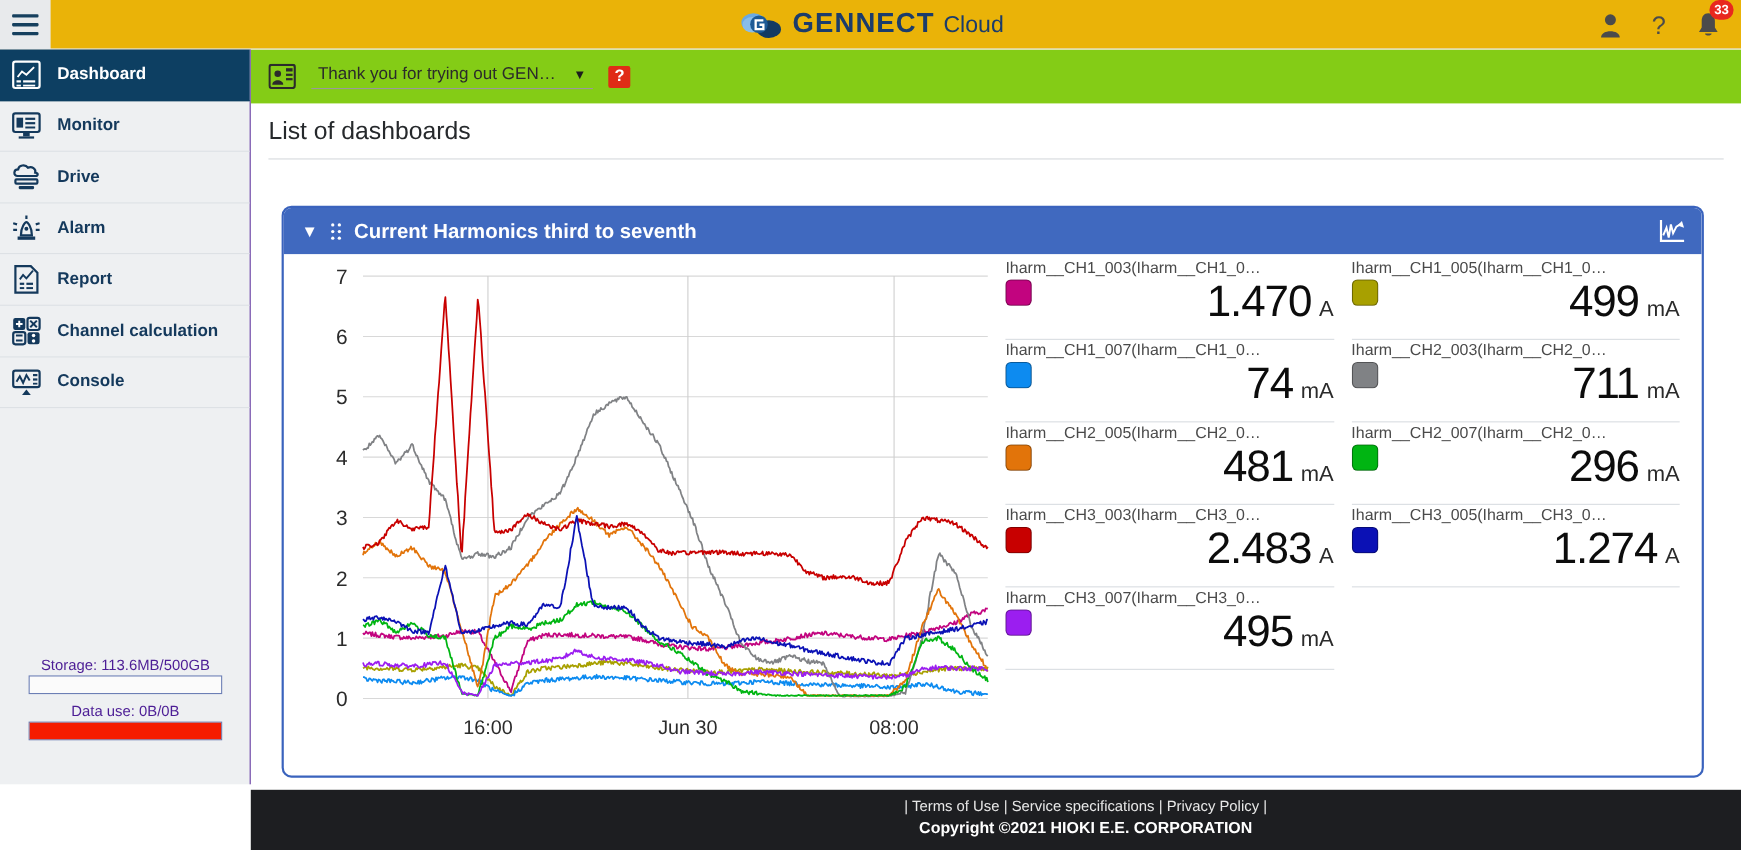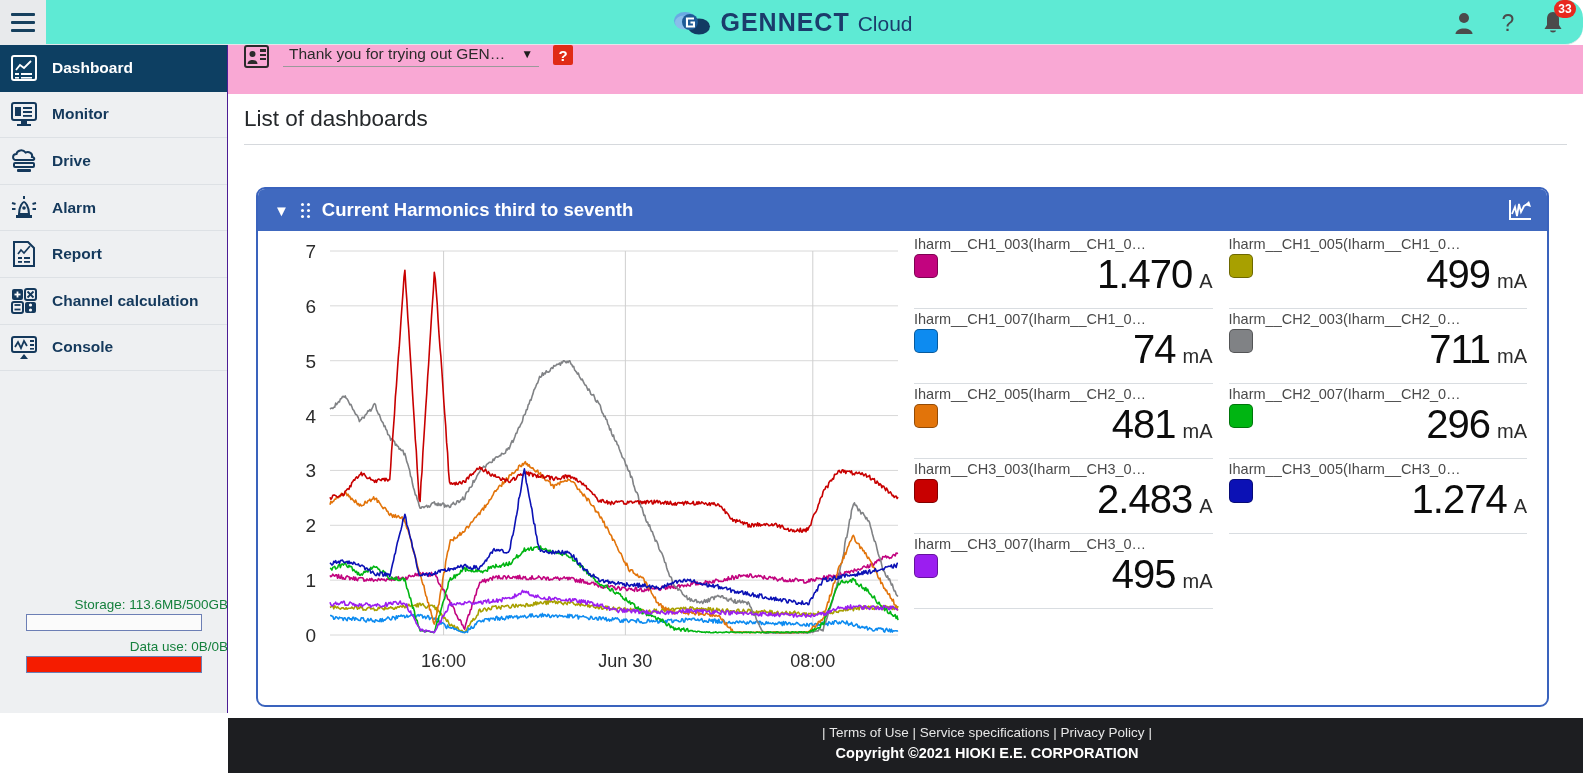--- a/index.html
+++ b/index.html
@@ -6,22 +6,22 @@
   html, body {
     width: 1583px; height: 773px;
     font-family: "Liberation Sans", sans-serif;
     overflow: hidden; background: #ffffff;
   }
   #app { position: relative; width: 1583px; height: 773px; }
 
   
   .topbar {
     position: absolute; left: 0; top: 0; width: 1583px; height: 45px;
-    background: #5eead4; border-bottom: 1px solid #e3e6ea;
-    display: flex; align-items: center; border-radius: 18px;
+    background: #eab308; border-bottom: 1px solid #e3e6ea;
+    display: flex; align-items: center;
   }
   .hamburger {
     width: 46px; height: 45px; background: #e8eaec;
     display: flex; flex-direction: column; align-items: center;
     justify-content: center; gap: 5px; cursor: pointer;
   }
   .hamburger span { display: block; width: 24px; height: 3px; background: #16405e; border-radius: 1px; }
   .brand {
     position: absolute; left: 50%; top: 50%;
     transform: translate(-50%, -50%);
@@ -56,34 +56,34 @@
   }
   .nav-item.active { background: #0d3f62; color: #ffffff; border-bottom-color: #0d3f62; }
   .nav-ico { width: 28px; height: 28px; flex: 0 0 28px; display: block; }
 
   .sidebar-bottom { position: absolute; left: 0; bottom: 32px; width: 228px; }
   .lang-row {
     display: flex; align-items: center; gap: 12px;
     padding-left: 10px; margin-bottom: 14px; cursor: pointer;
   }
   .lang-label { font-size: 16px; color: #1d1d1d; }
-  .meter-label { text-align: right; font-size: 13.5px; color: #15803d; margin-bottom: 2px; }
+  .meter-label { text-align: center; font-size: 13.5px; color: #4c1d95; margin-bottom: 2px; }
   .meter {
     width: 176px; height: 17px; margin: 0 auto 8px auto;
     border: 1px solid #6c7fb5; background: #fbfbfb;
   }
   .meter .fill { height: 100%; background: #f51c00; }
 
   
   .main {
     position: absolute; left: 228px; top: 45px;
     width: 1355px; height: 673px; background: #ffffff; overflow: hidden;
   }
   .subbar {
-    height: 49px; background: #f9a8d4; display: flex; align-items: flex-start;
+    height: 49px; background: #84cc16; display: flex; align-items: center;
     padding-left: 16px; gap: 14px;
   }
   .subbar-ico { width: 25px; height: 23px; display: block; }
   .picker {
     min-width: 255px; border-bottom: 1px solid #9a9a9a;
     display: flex; align-items: center; justify-content: space-between;
     padding: 0 6px 3px 6px; cursor: pointer;
   }
   .picker-text { font-size: 15.5px; color: #2b2b2b; }
   .picker-caret { font-size: 12px; color: #1d1d1d; margin-left: 16px; }

